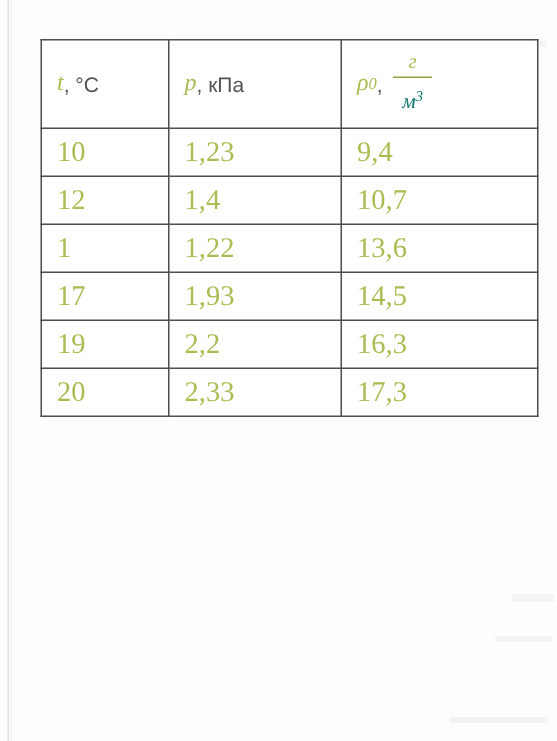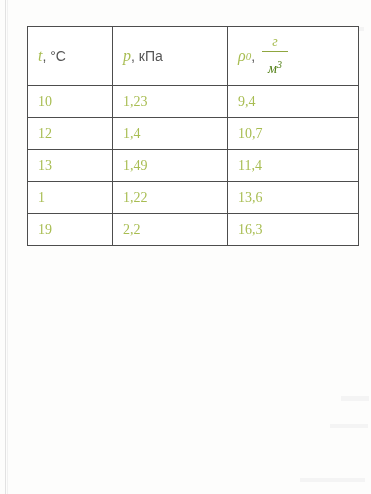--- a/index.html
+++ b/index.html
@@ -70,21 +70,21 @@
   col.c3 { width: 131px; }
 
   thead th {
     height: 58px;
     font-weight: normal;
     font-size: 15px;
     color: #555555;
   }
   tbody td {
     height: 31px;
-    font-size: 14px;
+    font-size: 19px;
     color: #a8bd52;
   }
 
   
   .sym {
     font-style: italic;
     color: #a8bd52;
     font-size: 16px;
     font-family: "Liberation Serif", "DejaVu Serif", serif;
   }
@@ -124,21 +124,21 @@
     padding-bottom: 2px;
     font-family: "Liberation Serif", "DejaVu Serif", serif;
   }
   .frac .bar {
     width: 26px;
     height: 1px;
     background: #8fa63f;
   }
   .frac .den {
     font-style: italic;
-    color: #4d7c0f;
+    color: #0f766e;
     font-size: 14px;
     padding-top: 8px;
     font-family: "Liberation Serif", "DejaVu Serif", serif;
   }
   .frac .den .sup {
     font-size: 10px;
     vertical-align: 5px;
   }
 </style>
 </head>
@@ -192,29 +192,34 @@
           <td>10</td>
           <td>1,23</td>
           <td>9,4</td>
         </tr>
         <tr>
           <td>12</td>
           <td>1,4</td>
           <td>10,7</td>
         </tr>
         <tr>
-          <td>13</td>
-          <td>1,49</td>
-          <td>11,4</td>
-        </tr>
-        <tr>
           <td>1</td>
           <td>1,22</td>
           <td>13,6</td>
         </tr>
         <tr>
+          <td>17</td>
+          <td>1,93</td>
+          <td>14,5</td>
+        </tr>
+        <tr>
           <td>19</td>
           <td>2,2</td>
           <td>16,3</td>
         </tr>
+        <tr>
+          <td>20</td>
+          <td>2,33</td>
+          <td>17,3</td>
+        </tr>
       </tbody>
   </table>
 </div>
 
 </body></html>

